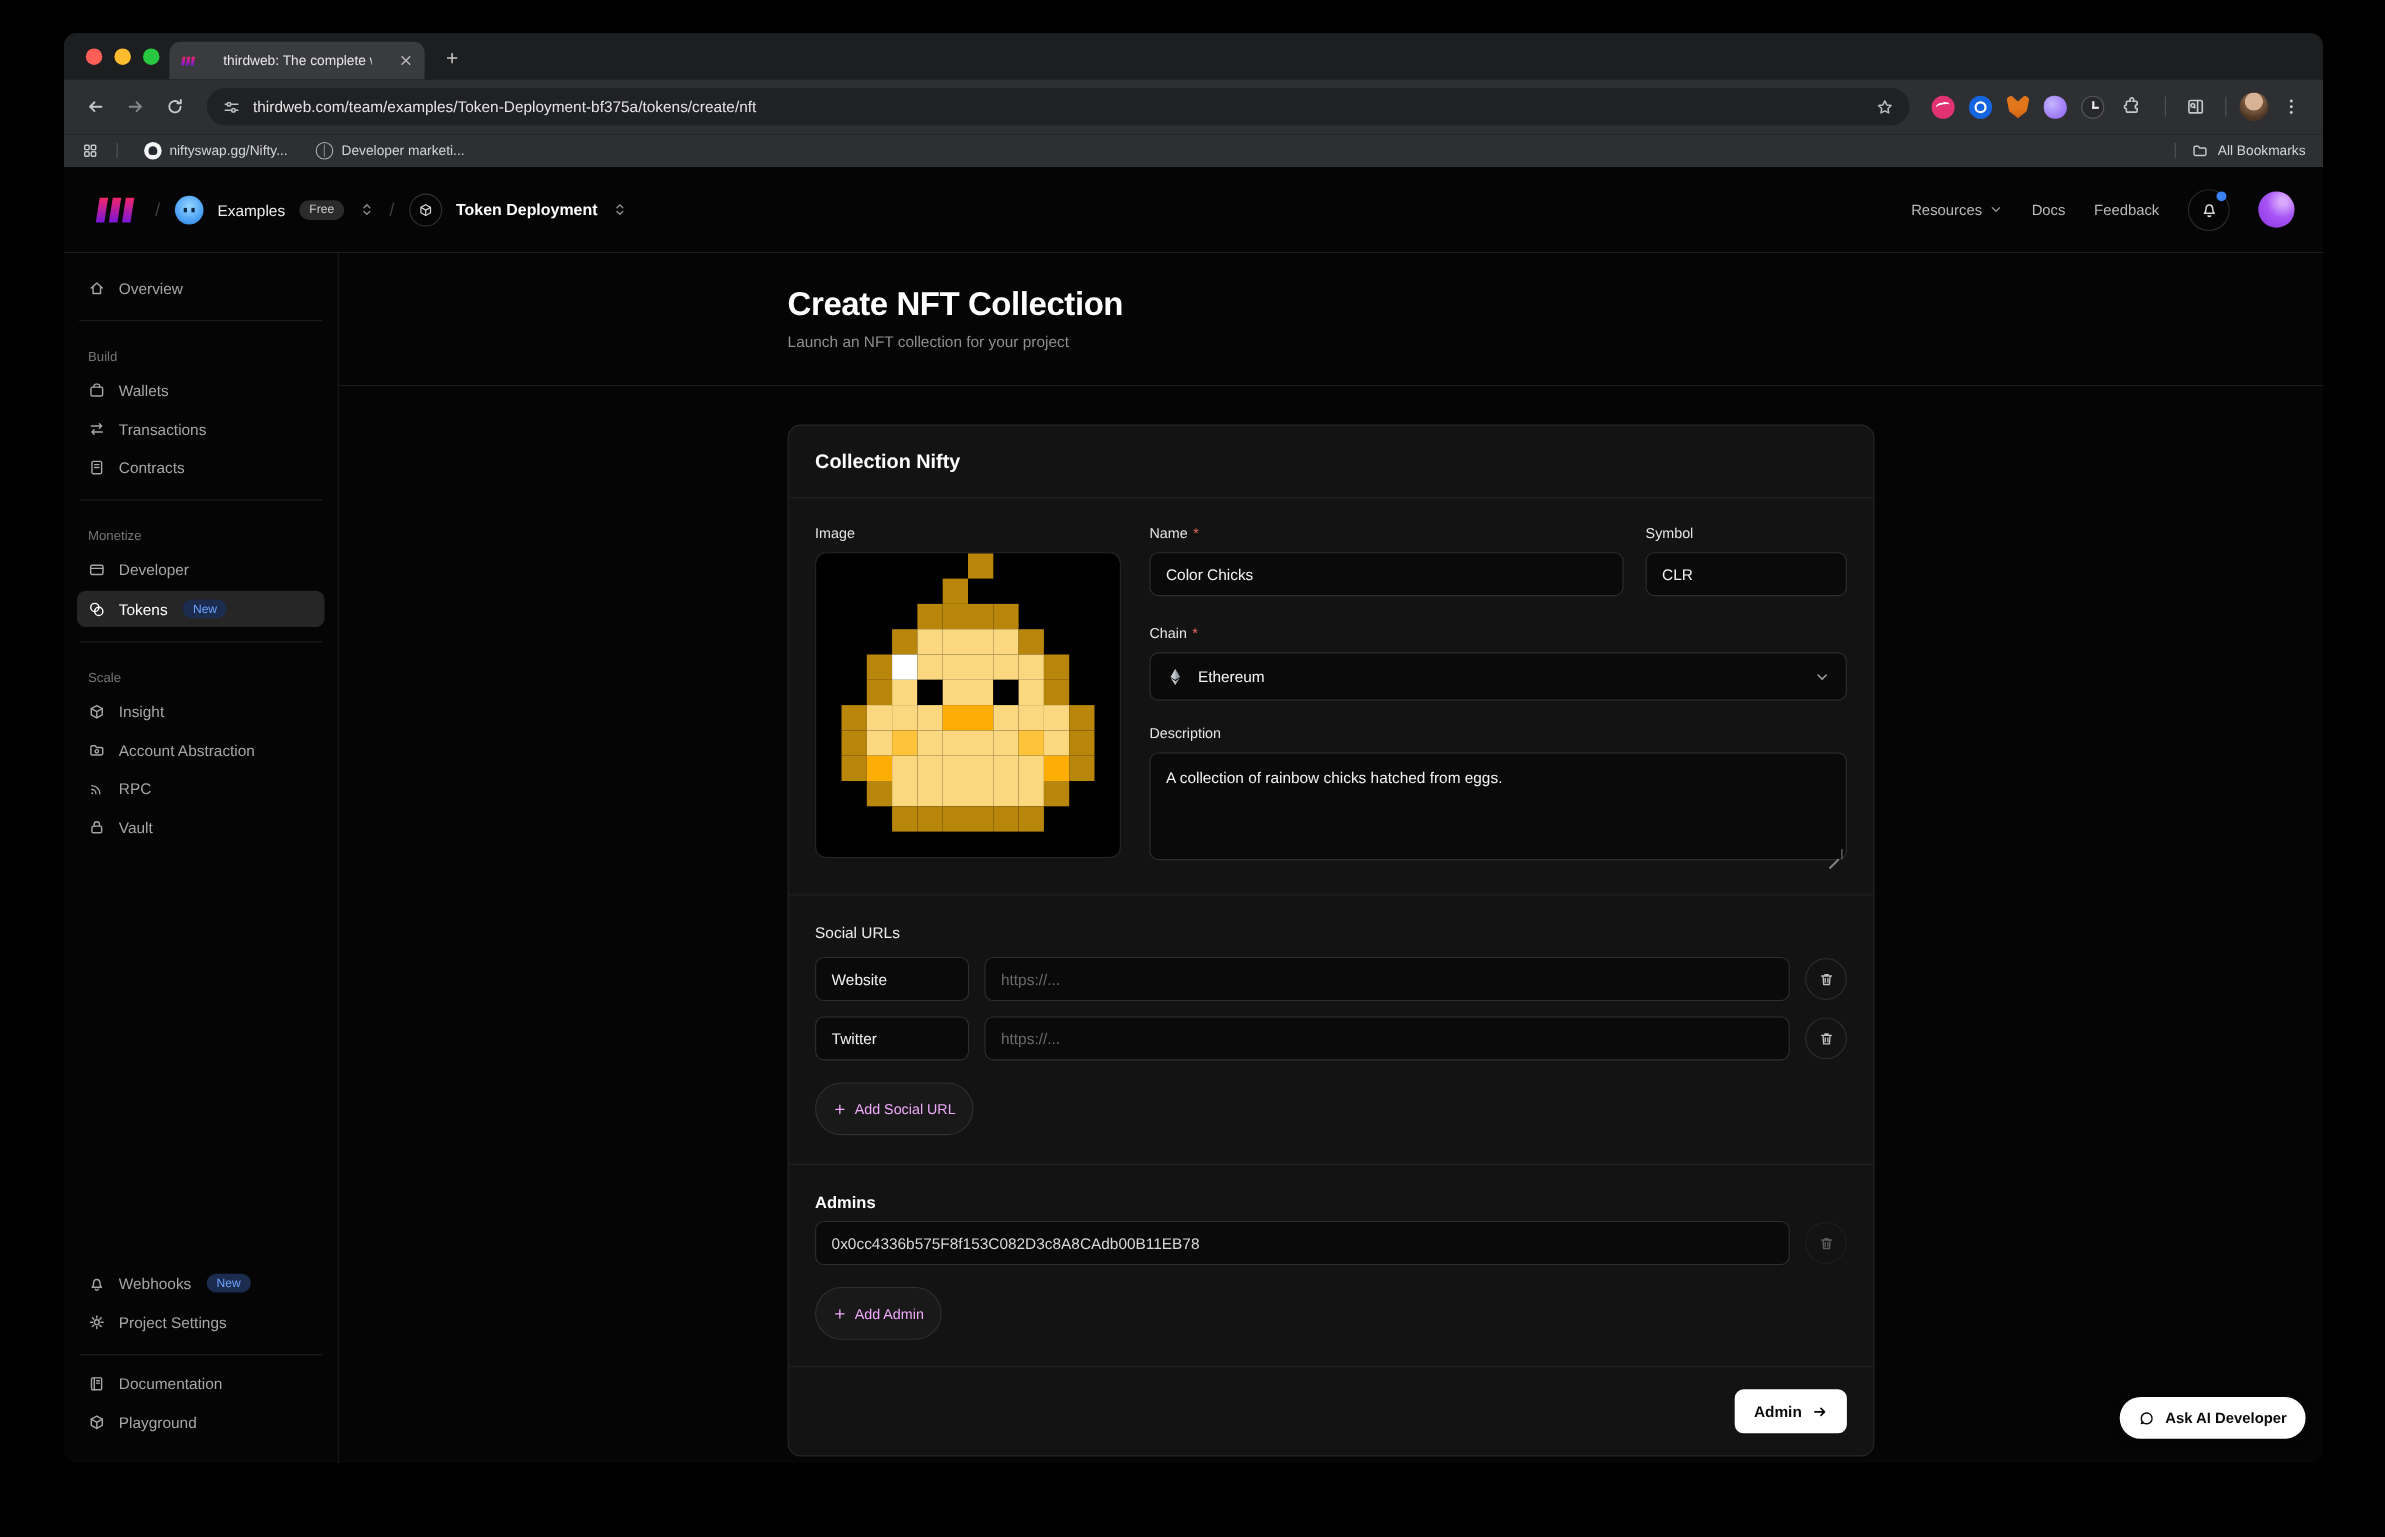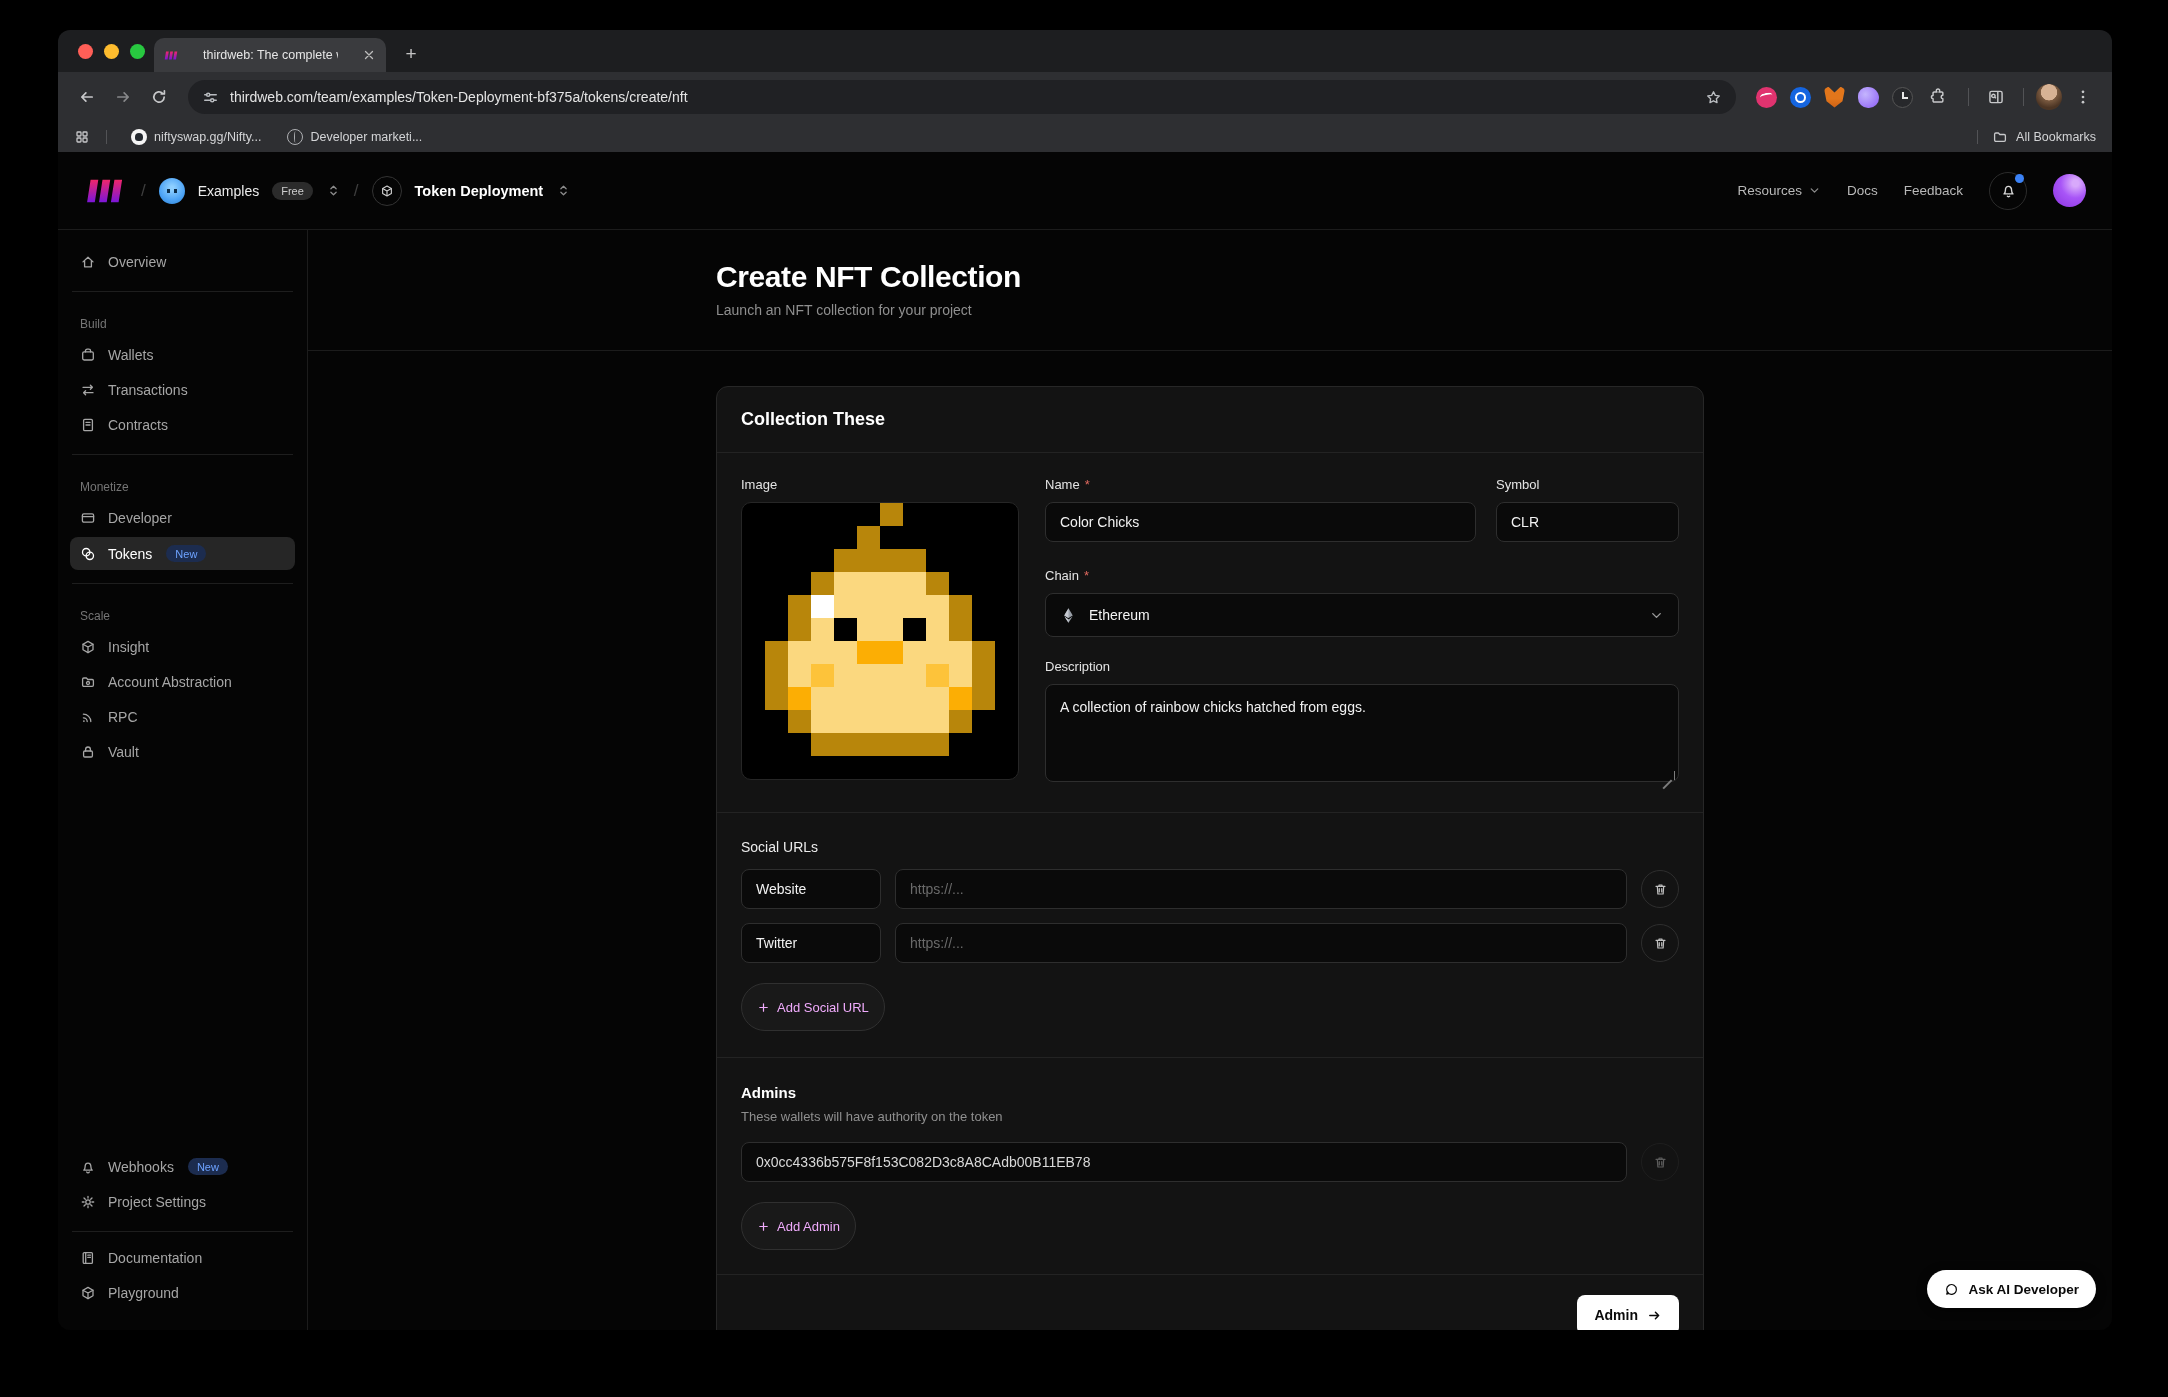--- a/index.html
+++ b/index.html
@@ -458,21 +458,21 @@
         <div class="content-head">
           <div class="head-inner">
             <div class="page-title">Create NFT Collection</div>
             <div class="page-sub">Launch an NFT collection for your project</div>
           </div>
         </div>
 
         <div class="content-scroll">
           <div class="card">
             <div class="card-header">
-              <span class="card-title">Collection These</span>
+              <span class="card-title">Collection Nifty</span>
             </div>
             <div class="card-body">
               <div class="row-top">
                 <div class="col-img">
                   <div class="field-label">
                       <span>Image</span>
                     </div>
                   <div class="img-box">
                     <div class="pixel-grid" id="pixel-art">
                         <div style="background: transparent;"></div>
@@ -701,21 +701,20 @@
                       <path d="M8 3.4v9.2M3.4 8h9.2"></path>
                     </svg>
                   <span>Add Social URL</span>
                 </button>
               </div>
 
               <div class="card-div"></div>
 
               <div>
                 <div class="admins-title">Admins</div>
-                <div class="admins-sub">These wallets will have authority on the token</div>
                 <div id="admin-rows">
                     <div class="social-row">
                       <input class="tw-input url-input" value="0x0cc4336b575F8f153C082D3c8A8CAdb00B11EB78" style="color: rgb(217, 217, 217);">
                       <button class="trash-btn disabled">
                         <span>
                           <svg class="icon " viewBox="0 0 16 16" fill="none" stroke="currentColor" stroke-width="1.3" stroke-linecap="round" stroke-linejoin="round">
                             <path d="M3.2 4.6h9.6M6.4 4.6V3.2h3.2v1.4M4.6 4.6l.6 8.2h5.6l.6-8.2M6.7 7v3.6M9.3 7v3.6"></path>
                           </svg>
                         </span>
                       </button>

